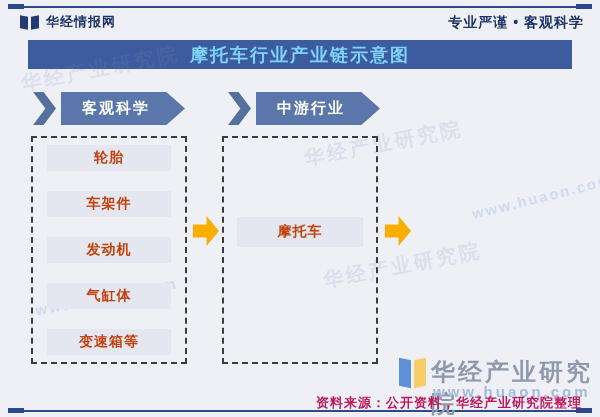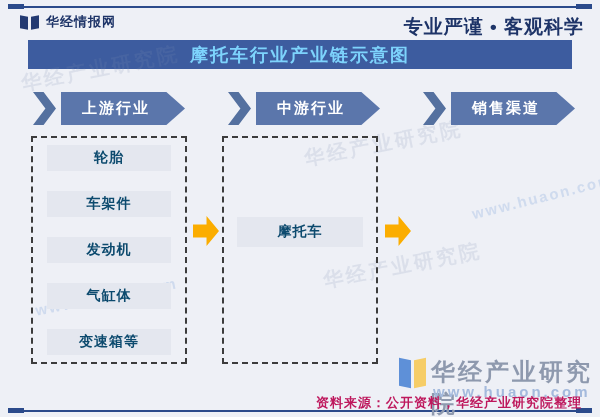--- a/index.html
+++ b/index.html
@@ -17,21 +17,21 @@
   .cap-bl { left:8px; top:408px; } .cap-br { left:576px; top:408px; }
 
   
   .brand { position:absolute; left:20px; top:13px; display:flex; align-items:center; gap:7px; }
   .book { position:relative; width:19px; height:15px; }
   .book .pg { position:absolute; top:1px; width:8px; height:13px; }
   .book .pg.l { left:0; transform:skewY(12deg); }
   .book .pg.r { right:0; transform:skewY(-12deg); }
   .book.navy .pg { background:#233a72; }
   .brand-text { font-size:13px; font-weight:700; color:#1e3468; letter-spacing:1px; }
-  .slogan { position:absolute; right:16px; top:14px; font-size:19px; font-weight:700; color:#1e3468; letter-spacing:1px;margin-left:36px; }
+  .slogan { position:absolute; right:16px; top:14px; font-size:14px; font-weight:700; color:#1e3468; letter-spacing:1px;margin-left:36px; }
 
   
   .title-bar {
     position:absolute; left:28px; top:40px; width:544px; height:29px;
     background:#3d5c9f; color:#7dd3fc; display:flex; align-items:center; justify-content:center;
     font-size:18px; font-weight:700; letter-spacing:2px;
   }
 
   
   .chev { position:absolute; top:92px; height:33px; display:flex; align-items:center; }
@@ -42,21 +42,21 @@
     display:flex; align-items:center; justify-content:center; padding-right:14px;
     color:#ffffff; font-size:15px; font-weight:700; letter-spacing:2px; }
   .chev.c1 { left:33px; } .chev.c2 { left:228px; } .chev.c3 { left:423px; }
 
   
   .col-box { position:absolute; top:136px; width:156px; height:228px; border:2px dashed #3c3c3c; }
   .col-box.left { left:31px; display:flex; flex-direction:column; justify-content:space-between; padding:7px 0; }
   .col-box.mid { left:222px; } .col-box.right { left:413px; }
 
   .node {
-    background:#e4e7ef; color:#0c4a6e; font-size:14px; font-weight:600;
+    background:#e4e7ef; color:#c2410c; font-size:14px; font-weight:600;
     display:flex; align-items:center; justify-content:center; letter-spacing:1px;
   }
   .col-box.left .node { width:124px; height:26px; margin:0 auto; }
   .node.mid-node { position:absolute; left:13px; right:13px; top:79px; height:30px; }
   .node.r1 { position:absolute; left:10px; right:13px; top:22px; height:29px; }
   .node.r2 { position:absolute; left:10px; right:13px; top:101px; height:29px; }
   .node.r3 { position:absolute; left:10px; right:13px; top:182px; height:29px; }
 
   
   .flow-arrow { position:absolute; top:216px; width:26px; height:30px; background:#fbad00;
@@ -107,29 +107,25 @@
   <div class="title-bar">摩托车行业产业链示意图</div>
 
   <div class="wm cn w1">华经产业研究院</div>
   <div class="wm cn w2">华经产业研究院</div>
   <div class="wm url w3">www.huaon.com</div>
   <div class="wm cn w4">华经产业研究院</div>
   <div class="wm url w5">www.huaon.com</div>
 
   <div class="chev c1">
     <span class="chev-mark"></span>
-    <span class="chev-body">上游行业</span>
+    <span class="chev-body">客观科学</span>
   </div>
   <div class="chev c2">
     <span class="chev-mark"></span>
     <span class="chev-body">中游行业</span>
-  </div>
-  <div class="chev c3">
-    <span class="chev-mark"></span>
-    <span class="chev-body">销售渠道</span>
   </div>
 
   <div class="col-box left">
     <div class="node">轮胎</div>
     <div class="node">车架件</div>
     <div class="node">发动机</div>
     <div class="node">气缸体</div>
     <div class="node">变速箱等</div>
   </div>
 

